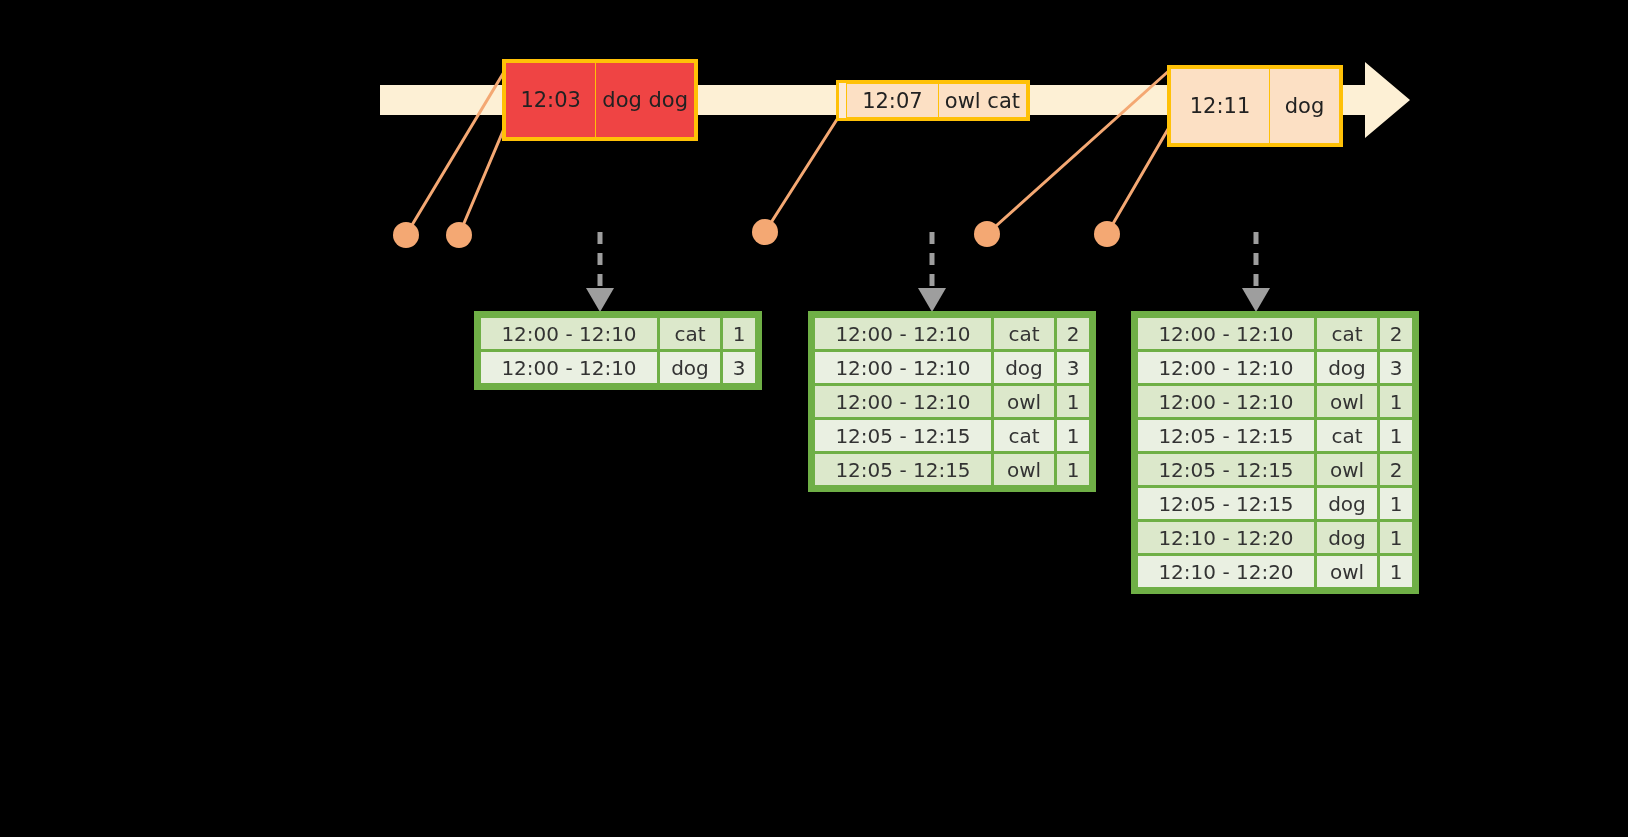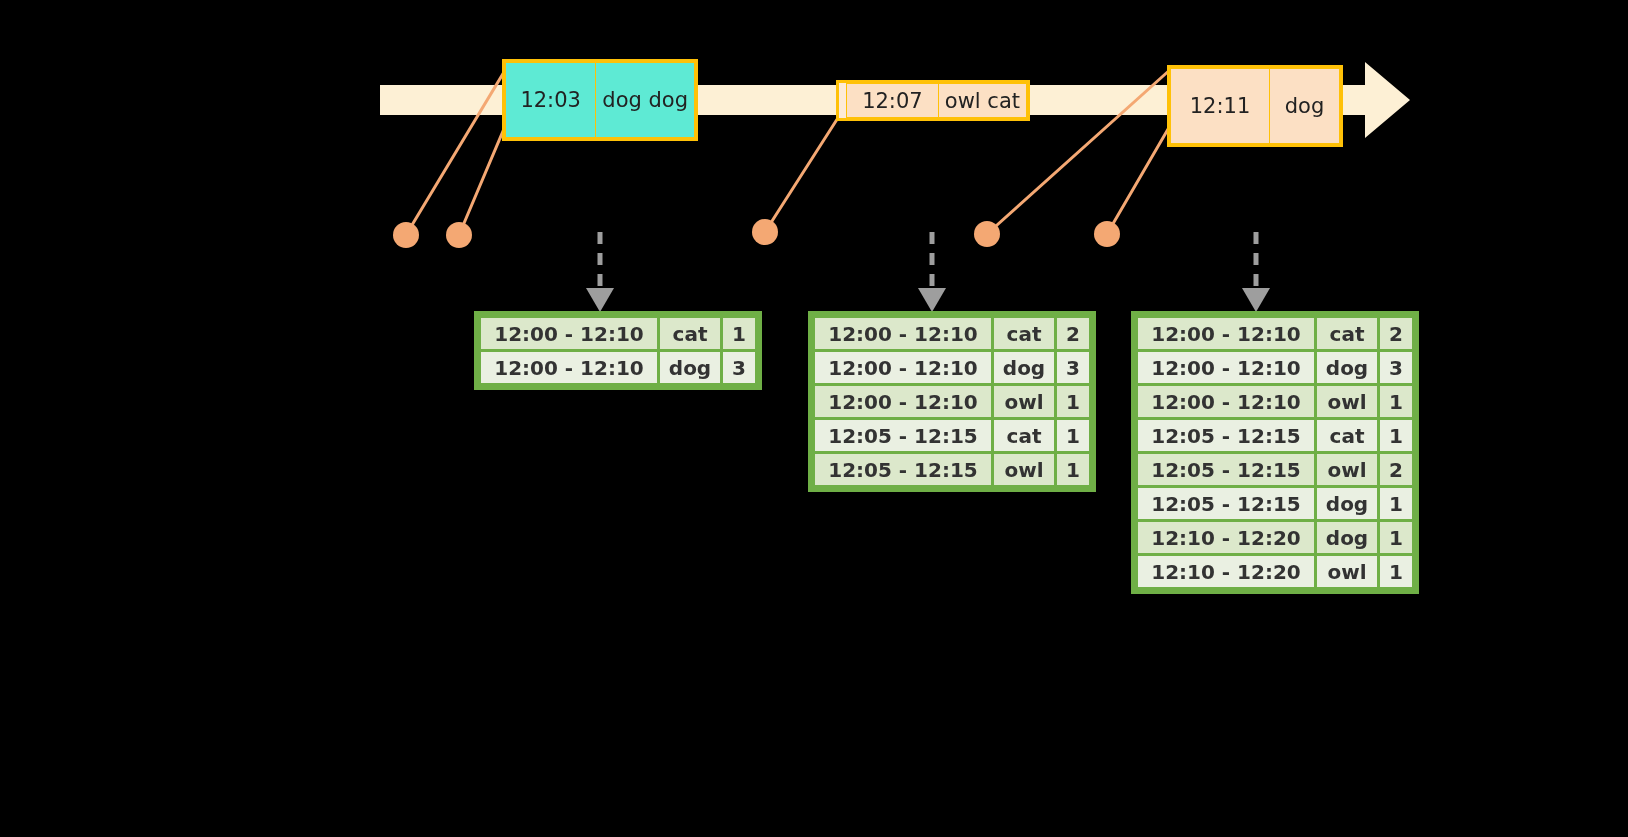--- a/index.html
+++ b/index.html
@@ -44,21 +44,21 @@
   .event-box td {
     border: 1px solid #FFC107;
     text-align: center;
     vertical-align: middle;
     font-size: 21px;
     color: #222222;
     padding: 0 6px;
     white-space: nowrap;
   }
   .event-box tr.row-a td { background: #FCE0C4; }
-  .event-box tr.row-b td { background: #5eead4; }
+  .event-box tr.row-b td { background: #ef4444; }
   .event-box td.col-time { width: 86px; }
 
   
   .result-table {
     position: absolute;
     border: 4px solid #6FAF46;
     box-sizing: content-box;
     background: #6FAF46;
     z-index: 5;
   }
@@ -68,21 +68,20 @@
     width: 100%;
   }
   .result-table td {
     font-size: 20px;
     color: #333333;
     text-align: center;
     vertical-align: middle;
     height: 31px;
     white-space: nowrap;
     padding: 0 4px;
-    font-weight: bold;
   }
   .result-table tr.shade-a td { background: #DCE8CB; }
   .result-table tr.shade-b td { background: #EAF0E2; }
   .result-table td.c-win  { min-width: 168px; }
   .result-table td.c-word { min-width: 52px; }
   .result-table td.c-cnt  { min-width: 24px; }
 </style>
 </head>
 <body>
 

